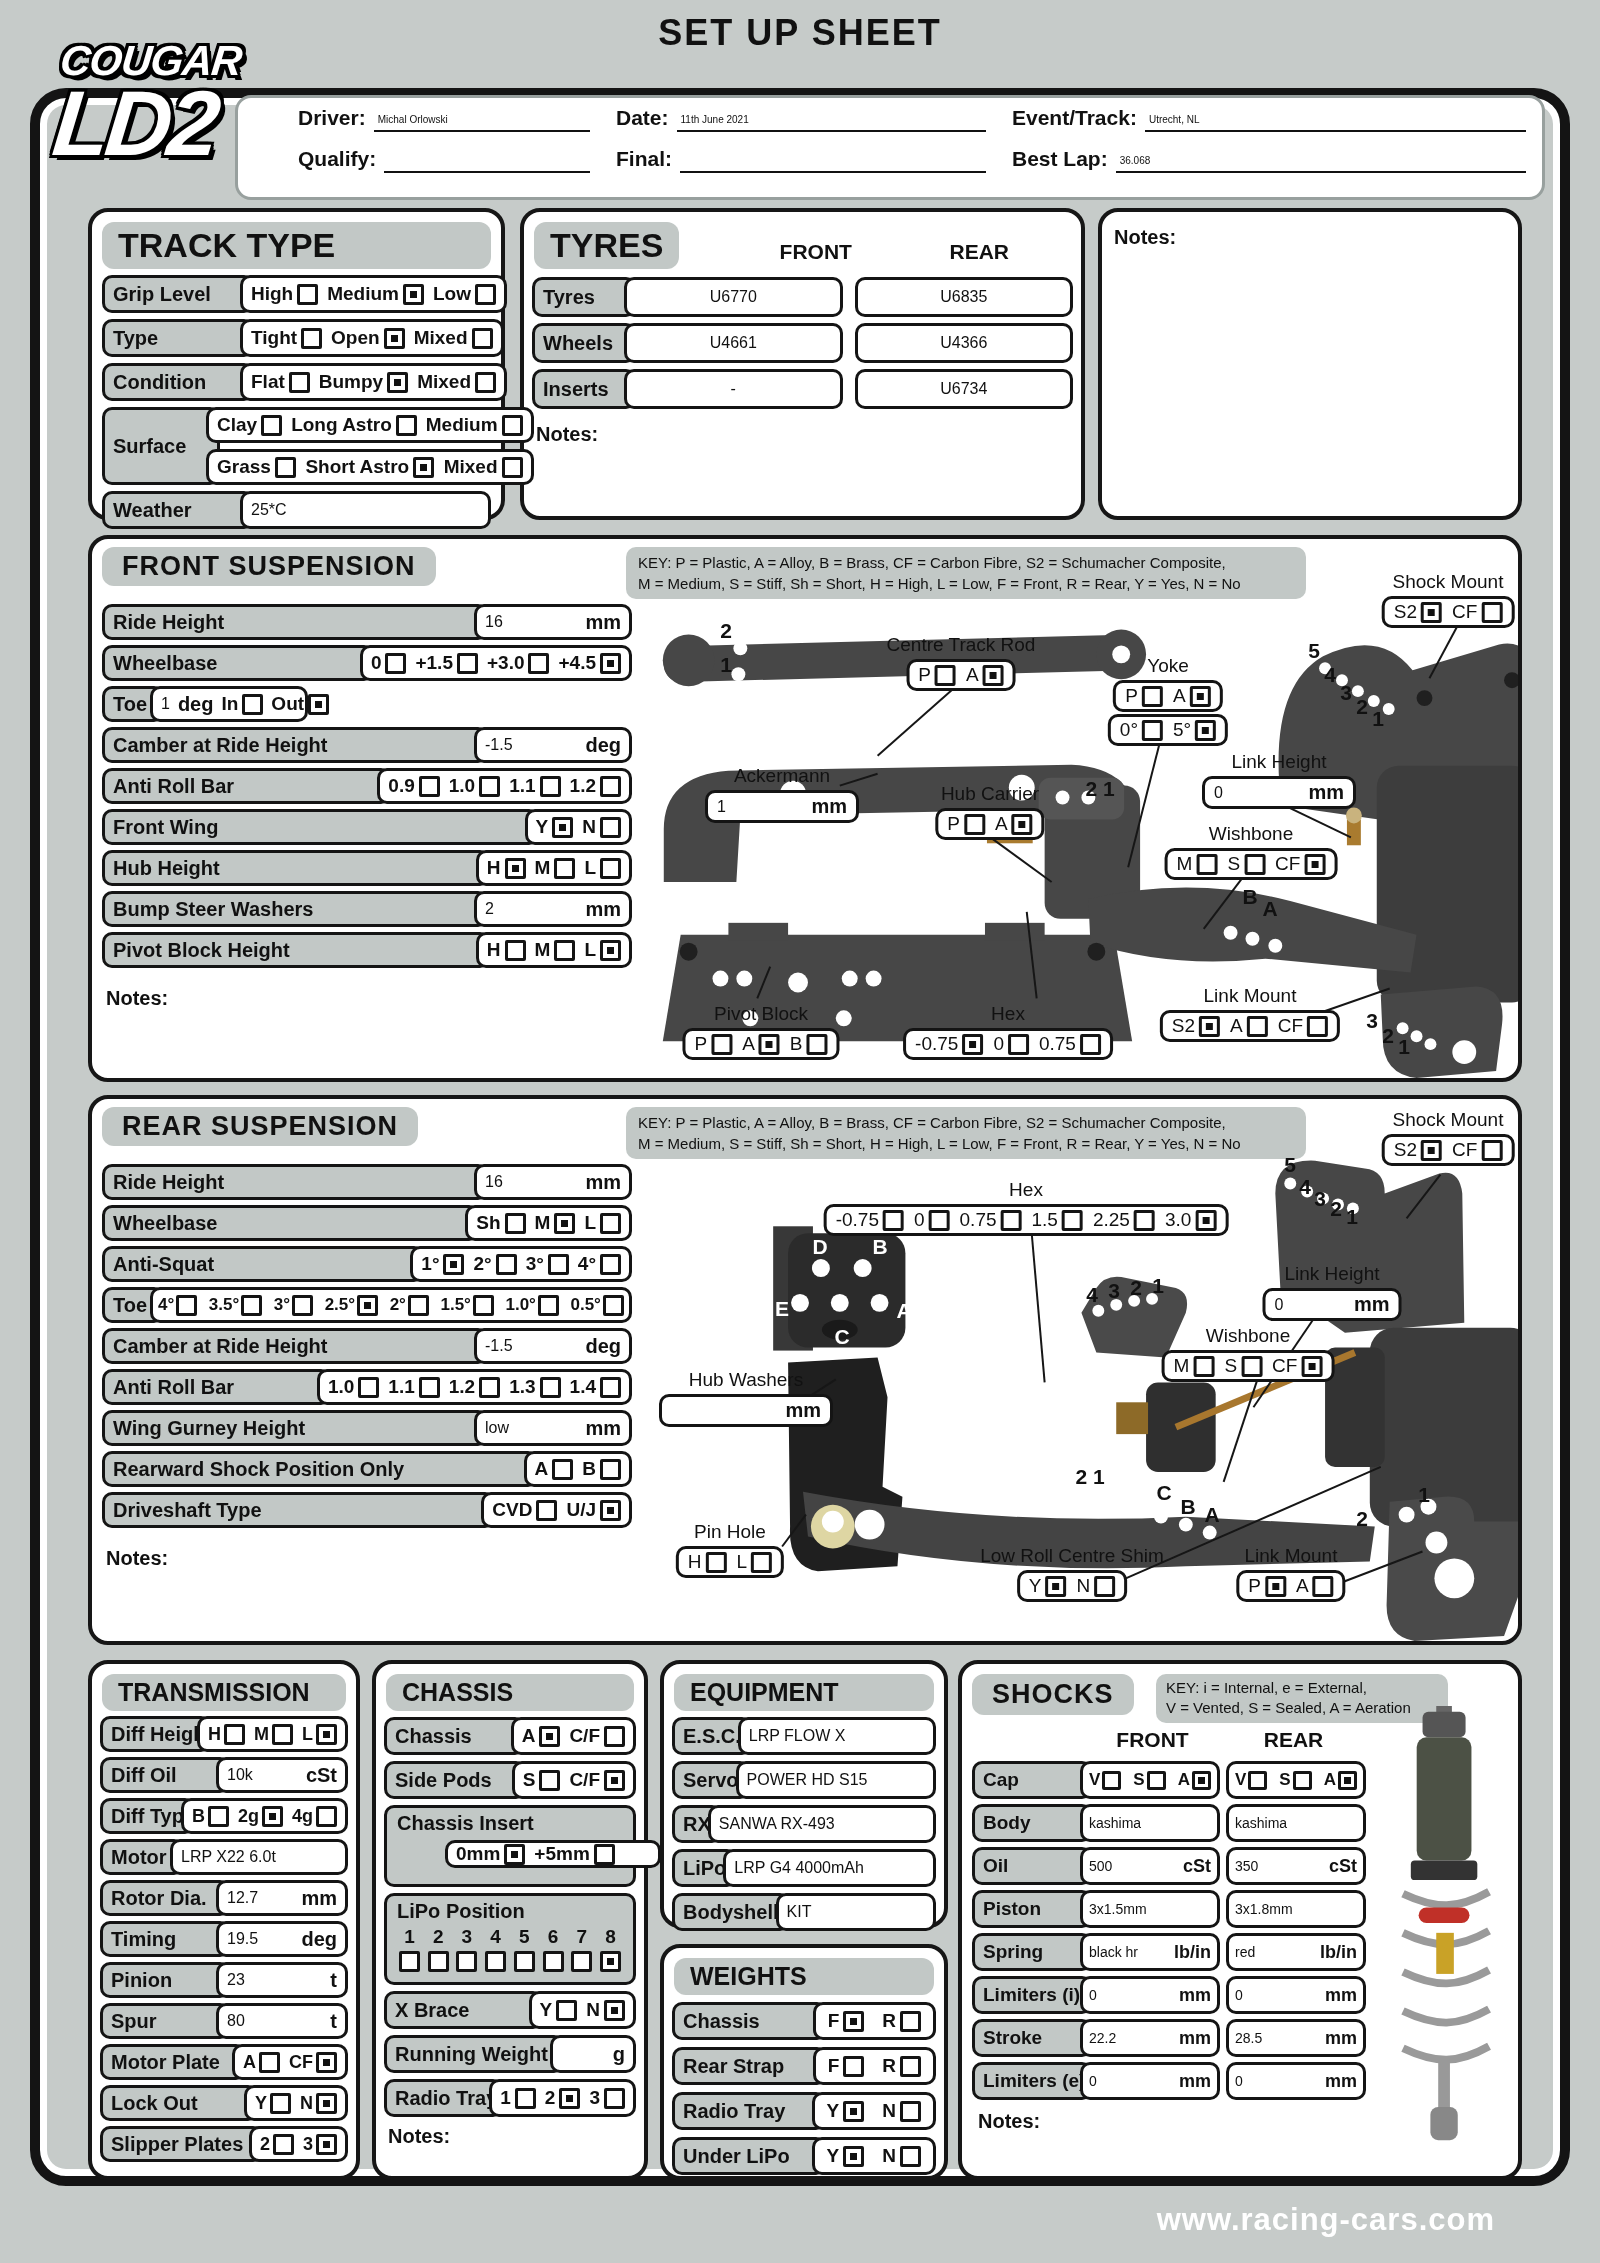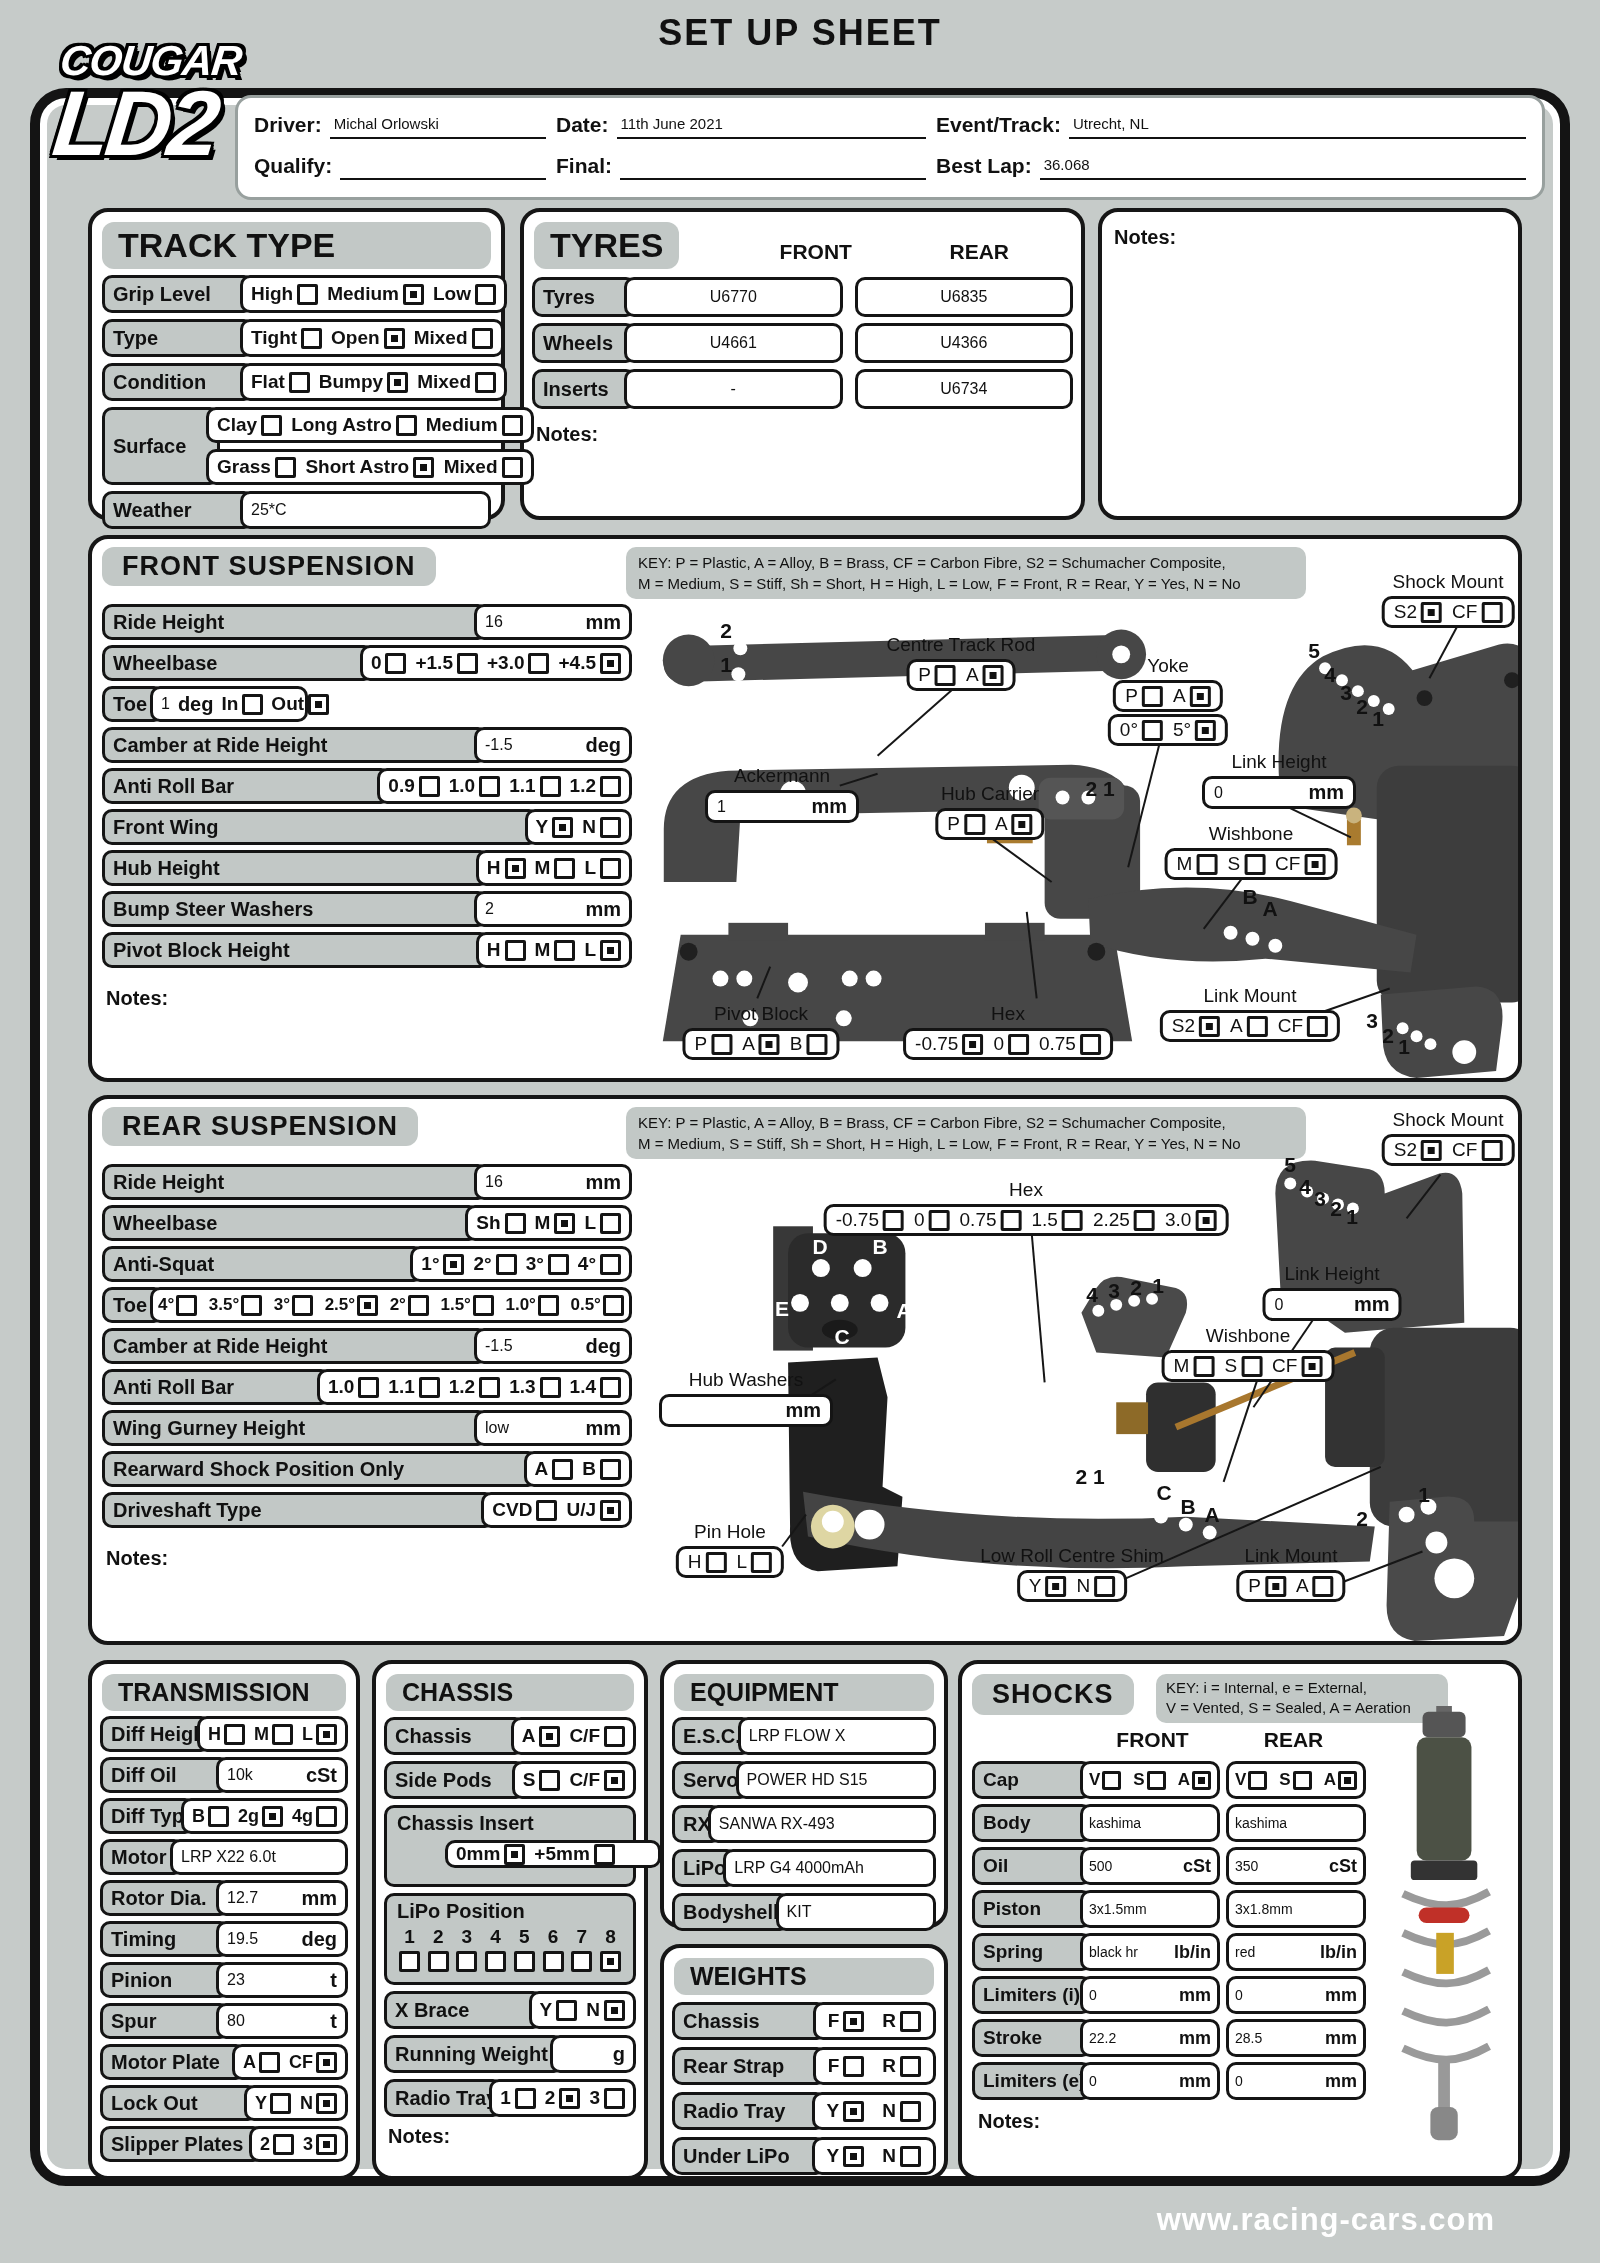--- a/index.html
+++ b/index.html
@@ -16,25 +16,25 @@
   .logo{position:absolute;left:56px;top:42px;transform:skewX(-6deg);line-height:.92;z-index:3;}
   .logo div{color:#fff;font-weight:900;font-style:italic;
     text-shadow:-3px -3px 0 #000,3px -3px 0 #000,-3px 3px 0 #000,3px 3px 0 #000,
     0 -3px 0 #000,0 3px 0 #000,-3px 0 0 #000,3px 0 0 #000,5px 5px 0 #000;}
   .logo-brand{font-size:42px;letter-spacing:-1px;}
   .logo-model{font-size:92px;letter-spacing:-4px;}
   
   .hdr{position:absolute;left:235px;top:95px;width:1310px;height:105px;background:#fff;
     border:3px solid #98a09e;border-radius:16px;box-sizing:border-box;
     padding:8px 16px 10px;display:flex;flex-direction:column;justify-content:space-between;z-index:2;}
-  .hdr-row{display:flex;gap:10px;align-items:center;height:40px;}
+  .hdr-row{display:flex;gap:26px;align-items:flex-start;height:40px;margin-left:44px;}
   .hcell{display:flex;align-items:flex-end;gap:8px;}
   .hc1{flex:0 0 292px;}.hc2{flex:0 0 370px;}.hc3{flex:1;}
   .hlabel{font-weight:bold;font-size:21px;white-space:nowrap;padding-bottom:2px;}
-  .hval{border-bottom:2px solid #111;font-size:15px;padding:0 4px 5px;flex:1;white-space:nowrap;}
+  .hval{border-bottom:2px solid #111;font-size:10px;padding:0 4px 5px;flex:1;white-space:nowrap;}
   
   .section{position:absolute;background:#fff;border:4px solid #161616;border-radius:20px;box-sizing:border-box;}
   .sec-head{background:#c2c8c6;border-radius:12px;margin:10px 10px 0;padding:4px 16px;
     font-weight:bold;font-size:34px;color:#111;}
   .sec-head.center{text-align:left;}
   .sec-head.inline{display:inline-block;}
   .notes-label{font-weight:bold;font-size:20px;margin:14px 12px;}
   
   .rows{padding:0 10px;}
   .row{display:flex;align-items:stretch;height:36px;margin-top:6px;position:relative;}

